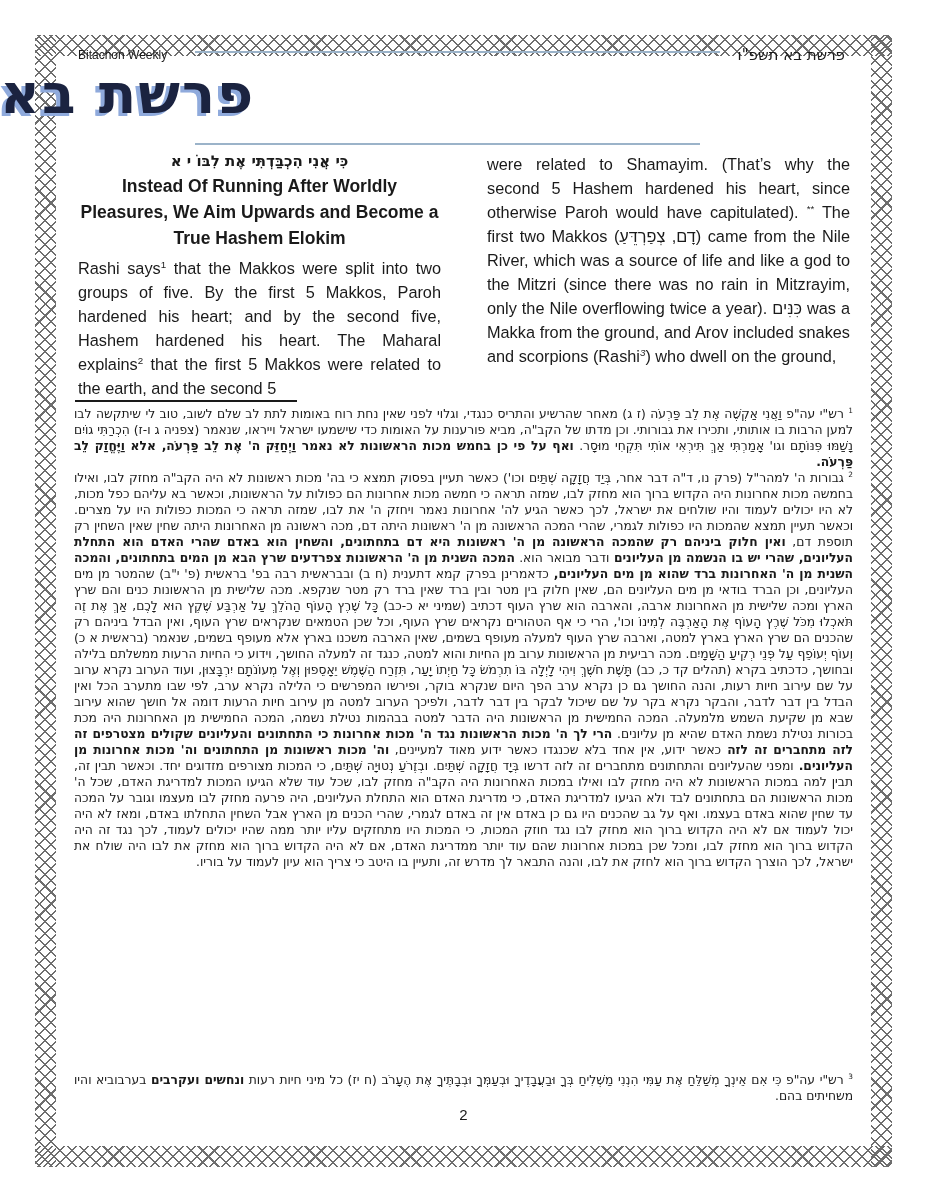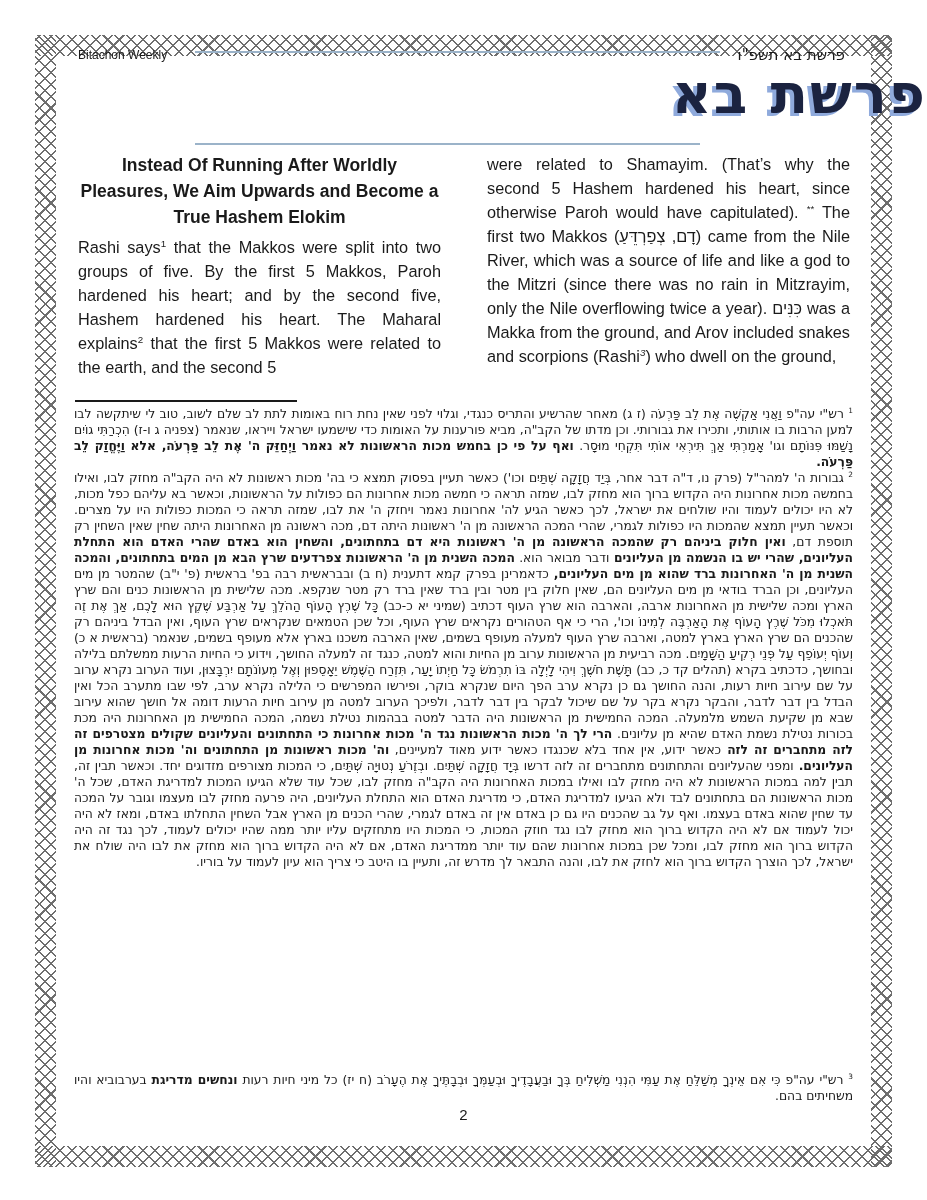--- a/index.html
+++ b/index.html
@@ -22,21 +22,21 @@
 
   .rule{position:absolute;height:2px;background:#9bb3c9;}
   .rule-top{left:195px;top:51px;width:525px;}
   .rule-mid{left:195px;top:143px;width:505px;}
 
   .header-left{position:absolute;left:78px;top:48px;font-size:12px;}
   .header-right{position:absolute;right:82px;top:46px;font-size:15px;direction:rtl;
     font-family:"DejaVu Sans","Liberation Sans",sans-serif;}
 
   .title{
-    position:absolute;left:0;right:0;top:64px;margin:0;text-align:right;
+    position:absolute;left:0;right:0;top:64px;margin:0;text-align:left;
     font-family:"DejaVu Sans",sans-serif;font-weight:bold;font-size:55px;line-height:60px;
     color:#1b2340;text-shadow:-4px 3px 0 #8faadc;letter-spacing:2px;
   }
 
   .columns{position:absolute;left:78px;top:152px;width:772px;display:flex;gap:46px;}
   .col{width:363px;}
   .verse{font-weight:bold;font-size:15px;text-align:center;margin:0 0 3px 0;direction:rtl;
     font-family:"DejaVu Sans","Liberation Sans",sans-serif;}
   .heading{font-weight:bold;font-size:17.5px;line-height:26px;text-align:center;margin:0 0 5px 0;}
   .body{font-size:16.3px;line-height:24px;text-align:justify;margin:0;}
@@ -73,33 +73,34 @@
 
   <div class="header-left">Bitachon Weekly</div>
   <div class="header-right">פרשת בא תשפ"ו</div>
 
   <h1 class="title" dir="rtl">פרשת בא</h1>
 
   <div class="rule rule-mid"></div>
 
   <div class="columns">
     <div class="col">
+      <div class="verse">כִּי אֲנִי הִכְבַּדְתִּי אֶת לִבּוֹ י א</div>
       <div class="heading"><span>Instead Of Running After Worldly Pleasures, We Aim Upwards and Become a True </span><span class="i">Hashem Elokim</span></div>
       <p class="body"><span class="i">Rashi</span><span> says</span><sup>1</sup><span> that the </span><span class="i">Makkos</span><span> were split into two groups of five. By the first 5 </span><span class="i">Makkos</span><span>, </span><span class="i">Paroh</span><span> hardened his heart; and by the second five, Hashem hardened his heart. The </span><span class="i">Maharal</span><span> explains</span><sup>2</sup><span> that the first 5 </span><span class="i">Makkos</span><span> were related to the earth, and the second 5</span></p>
     </div>
     <div class="col">
       <p class="body"><span>were related to </span><span class="i">Shamayim</span><span>. (That’s why the second 5 Hashem hardened his heart, since otherwise </span><span class="i">Paroh</span><span> would have capitulated).  </span><sup>**</sup><span> The first two </span><span class="i">Makkos</span><span> (דָם, צְפַרְדֵּעַ) came from the Nile River, which was a source of life and like a god to the </span><span class="i">Mitzri</span><span> (since there was no rain in </span><span class="i">Mitzrayim</span><span>, only the Nile overflowing twice a year). כִּנִּים was a </span><span class="i">Makka</span><span> from the ground, and </span><span class="i">Arov</span><span> included snakes and scorpions (</span><span class="i">Rashi</span><sup class="i">3</sup><span>) who dwell on the ground,</span></p>
     </div>
   </div>
 
   <div class="fn-sep"></div>
 
   <div class="footnotes">
     <p class="fn"><sup>1</sup><span> רש"י עה"פ וַאֲנִי אַקְשֶׁה אֶת לֵב פַּרְעֹה (ז ג) מאחר שהרשיע והתריס כנגדי, וגלוי לפני שאין נחת רוח באומות לתת לב שלם לשוב, טוב לי שיתקשה לבו למען הרבות בו אותותי, ותכירו את גבורותי. וכן מדתו של הקב"ה, מביא פורענות על האומות כדי שישמעו ישראל וייראו, שנאמר (צפניה ג ו-ז) הִכְרַתִּי גוֹיִם נָשַׁמּוּ פִּנּוֹתָם וגו' אָמַרְתִּי אַךְ תִּירְאִי אוֹתִי תִּקְחִי מוּסָר. </span><span class="b">ואף על פי כן בחמש מכות הראשונות לא נאמר וַיְחַזֵּק ה' אֶת לֵב פַּרְעֹה, אלא וַיֶּחֱזַק לֵב פַּרְעֹה.</span></p>
     <div class="fn2wrap">
       <p class="fn"><sup>2</sup><span> גבורות ה' למהר"ל (פרק נו, ד"ה דבר אחר, בְּיַד חֲזָקָה שְׁתַּיִם וכו') כאשר תעיין בפסוק תמצא כי בה' מכות ראשונות לא היה הקב"ה מחזק לבו, ואילו בחמשה מכות אחרונות היה הקדוש ברוך הוא מחזק לבו, שמזה תראה כי חמשה מכות אחרונות הם כפולות על הראשונות, וכאשר בא עליהם כפל מכות, לא היו יכולים לעמוד והיו שולחים את ישראל, לכך כאשר הגיע לה' אחרונות נאמר ויחזק ה' את לבו, שמזה תראה כי המכות כפולות היו על מצרים. וכאשר תעיין תמצא שהמכות היו כפולות לגמרי, שהרי המכה הראשונה מן ה' ראשונות היתה דם, מכה ראשונה מן האחרונות היתה שחין שאין השחין רק תוספת דם, </span><span class="b">ואין חלוק ביניהם רק שהמכה הראשונה מן ה' ראשונות היא דם בתחתונים, והשחין הוא באדם שהרי האדם הוא התחלת העליונים, שהרי יש בו הנשמה מן העליונים </span><span>ודבר מבואר הוא. </span><span class="b">המכה השנית מן ה' הראשונות צפרדעים שרץ הבא מן המים בתחתונים, והמכה השנית מן ה' האחרונות ברד שהוא מן מים העליונים, </span><span>כדאמרינן בפרק קמא דתענית (ח ב) ובבראשית רבה בפ' בראשית (פ' י"ב) שהמטר מן מים העליונים, וכן הברד בודאי מן מים העליונים הם, שאין חלוק בין מטר ובין ברד שאין ברד רק מטר שנקפא. מכה שלישית מן הראשונות כנים והם שרץ הארץ ומכה שלישית מן האחרונות ארבה, והארבה הוא שרץ העוף דכתיב (שמיני יא כ-כב) כָּל שֶׁרֶץ הָעוֹף הַהֹלֵךְ עַל אַרְבַּע שֶׁקֶץ הוּא לָכֶם, אַךְ אֶת זֶה תֹּאכְלוּ מִכֹּל שֶׁרֶץ הָעוֹף אֶת הָאַרְבֶּה לְמִינוֹ וכו', הרי כי אף הטהורים נקראים שרץ העוף, וכל שכן הטמאים שנקראים שרץ העוף, ואין הבדל ביניהם רק שהכנים הם שרץ הארץ בארץ למטה, וארבה שרץ העוף למעלה מעופף בשמים, שאין הארבה משכנו בארץ אלא מעופף בשמים, שנאמר (בראשית א כ) וְעוֹף יְעוֹפֵף עַל פְּנֵי רְקִיעַ הַשָּׁמָיִם. מכה רביעית מן הראשונות ערוב מן החיות והוא למטה, כנגד זה למעלה החושך, וידוע כי החיות הרעות ממשלתם בלילה ובחושך, כדכתיב בקרא (תהלים קד כ, כב) תָּשֶׁת חֹשֶׁךְ וִיהִי לָיְלָה בּוֹ תִרְמֹשׂ כָּל חַיְתוֹ יָעַר, תִּזְרַח הַשֶּׁמֶשׁ יֵאָסֵפוּן וְאֶל מְעוֹנֹתָם יִרְבָּצוּן, ועוד הערוב נקרא ערוב על שם עירוב חיות רעות, והנה החושך גם כן נקרא ערב הפך היום שנקרא בוקר, ופירשו המפרשים כי הלילה נקרא ערב, לפי שבו מתערב הכל ואין הבדל בין דבר לדבר, והבקר נקרא בקר על שם שיכול לבקר בין דבר לדבר, ולפיכך הערוב למטה מן עירוב חיות הרעות דומה אל חושך שהוא עירוב שבא מן שקיעת השמש מלמעלה. המכה החמישית מן הראשונות היה הדבר למטה בבהמות נטילת נשמה, המכה החמישית מן האחרונות היה מכת בכורות נטילת נשמת האדם שהיא מן עליונים. </span><span class="b">הרי לך ה' מכות הראשונות נגד ה' מכות אחרונות כי התחתונים והעליונים שקולים מצטרפים זה לזה מתחברים זה לזה </span><span>כאשר ידוע, אין אחד בלא שכנגדו כאשר ידוע מאוד למעיינים, </span><span class="b">וה' מכות ראשונות מן התחתונים וה' מכות אחרונות מן העליונים. </span><span>ומפני שהעליונים והתחתונים מתחברים זה לזה דרשו בְּיָד חֲזָקָה שְׁתַּיִם. ובְזֶרֹעַ נְטוּיָה שְׁתַּיִם, כי המכות מצורפים מזדוגים יחד. וכאשר תבין זה, תבין למה במכות הראשונות לא היה מחזק לבו ואילו במכות האחרונות היה הקב"ה מחזק לבו, שכל עוד שלא הגיעו המכות למדריגת האדם, שכל ה' מכות הראשונות הם בתחתונים לבד ולא הגיעו למדריגת האדם, כי מדריגת האדם הוא התחלת העליונים, היה פרעה מחזק לבו מעצמו וגובר על המכה עד שחין שהוא באדם בעצמו. ואף על גב שהכנים היו גם כן באדם אין זה באדם לגמרי, שהרי הכנים מן הארץ אבל השחין התחלתו באדם, ומאז לא היה יכול לעמוד אם לא היה הקדוש ברוך הוא מחזק לבו נגד חוזק המכות, כי המכות היו מתחזקים עליו יותר ממה שהיו יכולים לעמוד, לכך נגד זה היה הקדוש ברוך הוא מחזק לבו, ומכל שכן במכות אחרונות שהם עוד יותר ממדריגת האדם, אם לא היה הקדוש ברוך הוא מחזק את לבו היה שולח את ישראל, לכך הוצרך הקדוש ברוך הוא לחזק את לבו, והנה התבאר לך מדרש זה, ותעיין בו היטב כי צריך הוא עיון לעמוד על בוריו.</span></p>
     </div>
-    <p class="fn"><sup>3</sup><span> רש"י עה"פ כִּי אִם אֵינְךָ מְשַׁלֵּחַ אֶת עַמִּי הִנְנִי מַשְׁלִיחַ בְּךָ וּבַעֲבָדֶיךָ וּבְעַמְּךָ וּבְבָתֶּיךָ אֶת הֶעָרֹב (ח יז) כל מיני חיות רעות </span><span class="b">ונחשים מדריגת</span><span> בערבוביא והיו משחיתים בהם.</span></p>
+    <p class="fn"><sup>3</sup><span> רש"י עה"פ כִּי אִם אֵינְךָ מְשַׁלֵּחַ אֶת עַמִּי הִנְנִי מַשְׁלִיחַ בְּךָ וּבַעֲבָדֶיךָ וּבְעַמְּךָ וּבְבָתֶּיךָ אֶת הֶעָרֹב (ח יז) כל מיני חיות רעות </span><span class="b">ונחשים ועקרבים</span><span> בערבוביא והיו משחיתים בהם.</span></p>
   </div>
 
   <div class="page-number">2</div>
 
 </div>
 
 </body></html>

